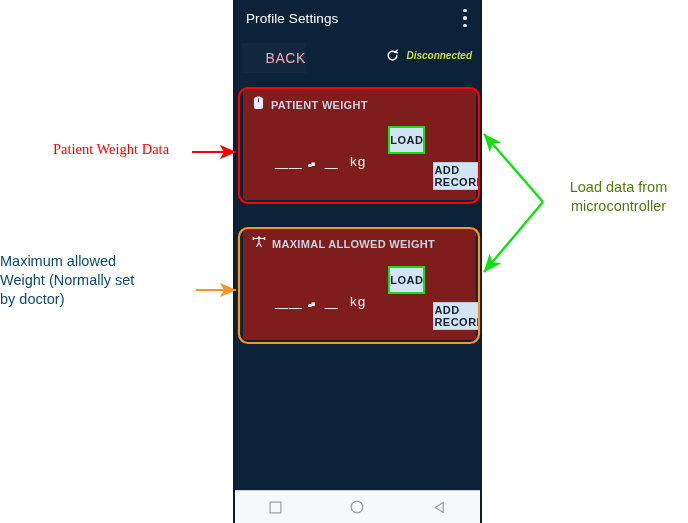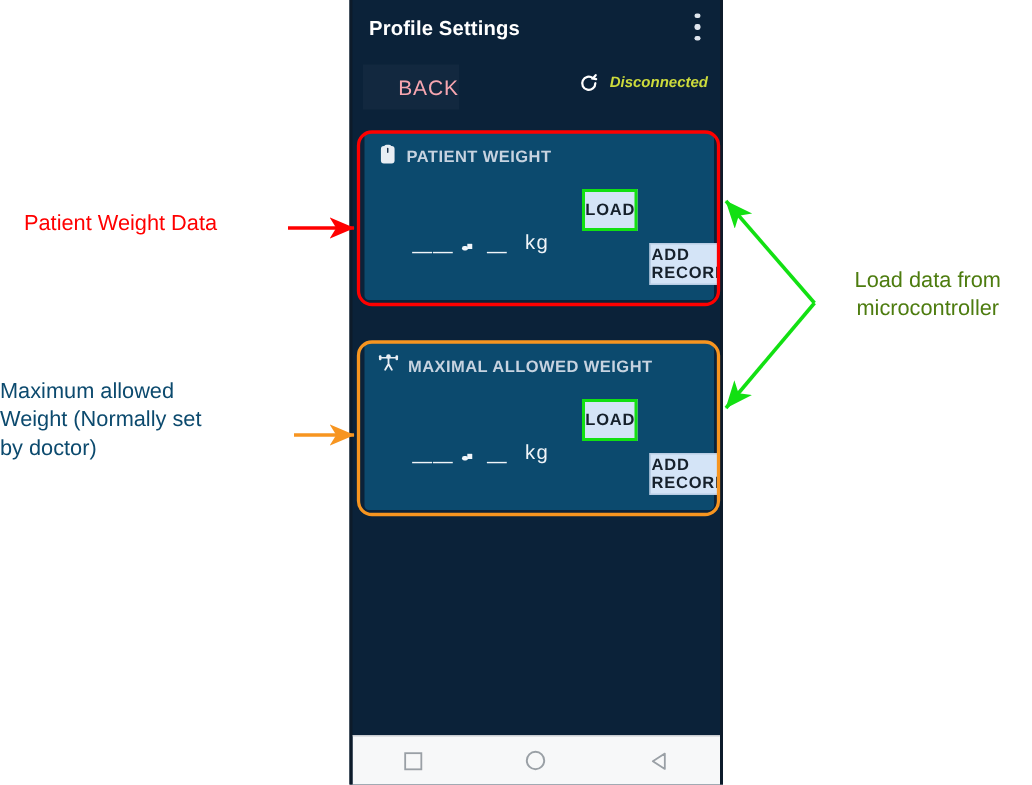--- a/index.html
+++ b/index.html
@@ -20,21 +20,21 @@
     border-right:2px solid #0d1b2a;
     box-sizing:border-box;
     overflow:hidden;
   }
   .appbar{
     position:absolute;left:0;top:0;width:100%;height:36px;
     background:#0b2239;
     display:flex;align-items:center;
   }
   .appbar-title{
-    color:#ffffff;font-size:13.5px;font-weight:bold;margin-left:11px;
+    color:#ffffff;font-size:13.5px;font-weight:normal;margin-left:11px;
     letter-spacing:.1px;
   }
   .overflow{
     position:absolute;right:13px;top:9px;width:4px;height:18px;
     display:flex;flex-direction:column;justify-content:space-between;align-items:center;
     cursor:pointer;
   }
   .overflow i{display:block;width:3.2px;height:3.2px;background:#dfe6ee;border-radius:50%;}
 
   .subbar{
@@ -51,21 +51,21 @@
   .conn{
     position:absolute;right:8px;top:12px;
     display:flex;align-items:center;gap:6px;
   }
   .conn-icon{width:15px;height:15px;display:block;}
   .conn-text{color:#cddb3c;font-size:10px;font-style:italic;font-weight:bold;}
 
   
   .card{
     position:absolute;left:8px;width:233px;
-    background:#0c4a6e;
+    background:#7f1d1d;
     box-sizing:border-box;
     border-radius:3px;
   }
   .card-a{top:88px;height:112px;}
   .card-b{top:228px;height:112px;}
 
   .card-head{
     position:absolute;left:9px;top:7px;display:flex;align-items:center;gap:6px;
   }
   .card-head-label{
@@ -105,21 +105,21 @@
   .navbar{
     position:absolute;left:0;bottom:0;width:100%;height:33px;
     background:#f7f8f9;border-top:1px solid #c9ccd1;
     display:flex;align-items:center;justify-content:space-around;
     box-sizing:border-box;
   }
   .navbar svg{display:block;}
 
   
   .anno{position:absolute;font-size:14.5px;line-height:19px;}
-  .anno-red{color:#ff0000;left:16px;top:140px;width:190px;text-align:left;}
+  .anno-red{color:#ff0000;left:16px;top:140px;width:190px;text-align:center;font-family:Liberation Serif, serif;}
   .anno-orange{color:#0c4a6e;left:0;top:252px;width:192px;text-align:left;}
   .anno-green{color:#4d7c0f;left:551px;top:178px;width:135px;text-align:center;}
 
   .ovl{position:absolute;left:0;top:0;width:688px;height:523px;pointer-events:none;}
 </style>
 </head>
 <body>
 
 <div class="canvas">
 

